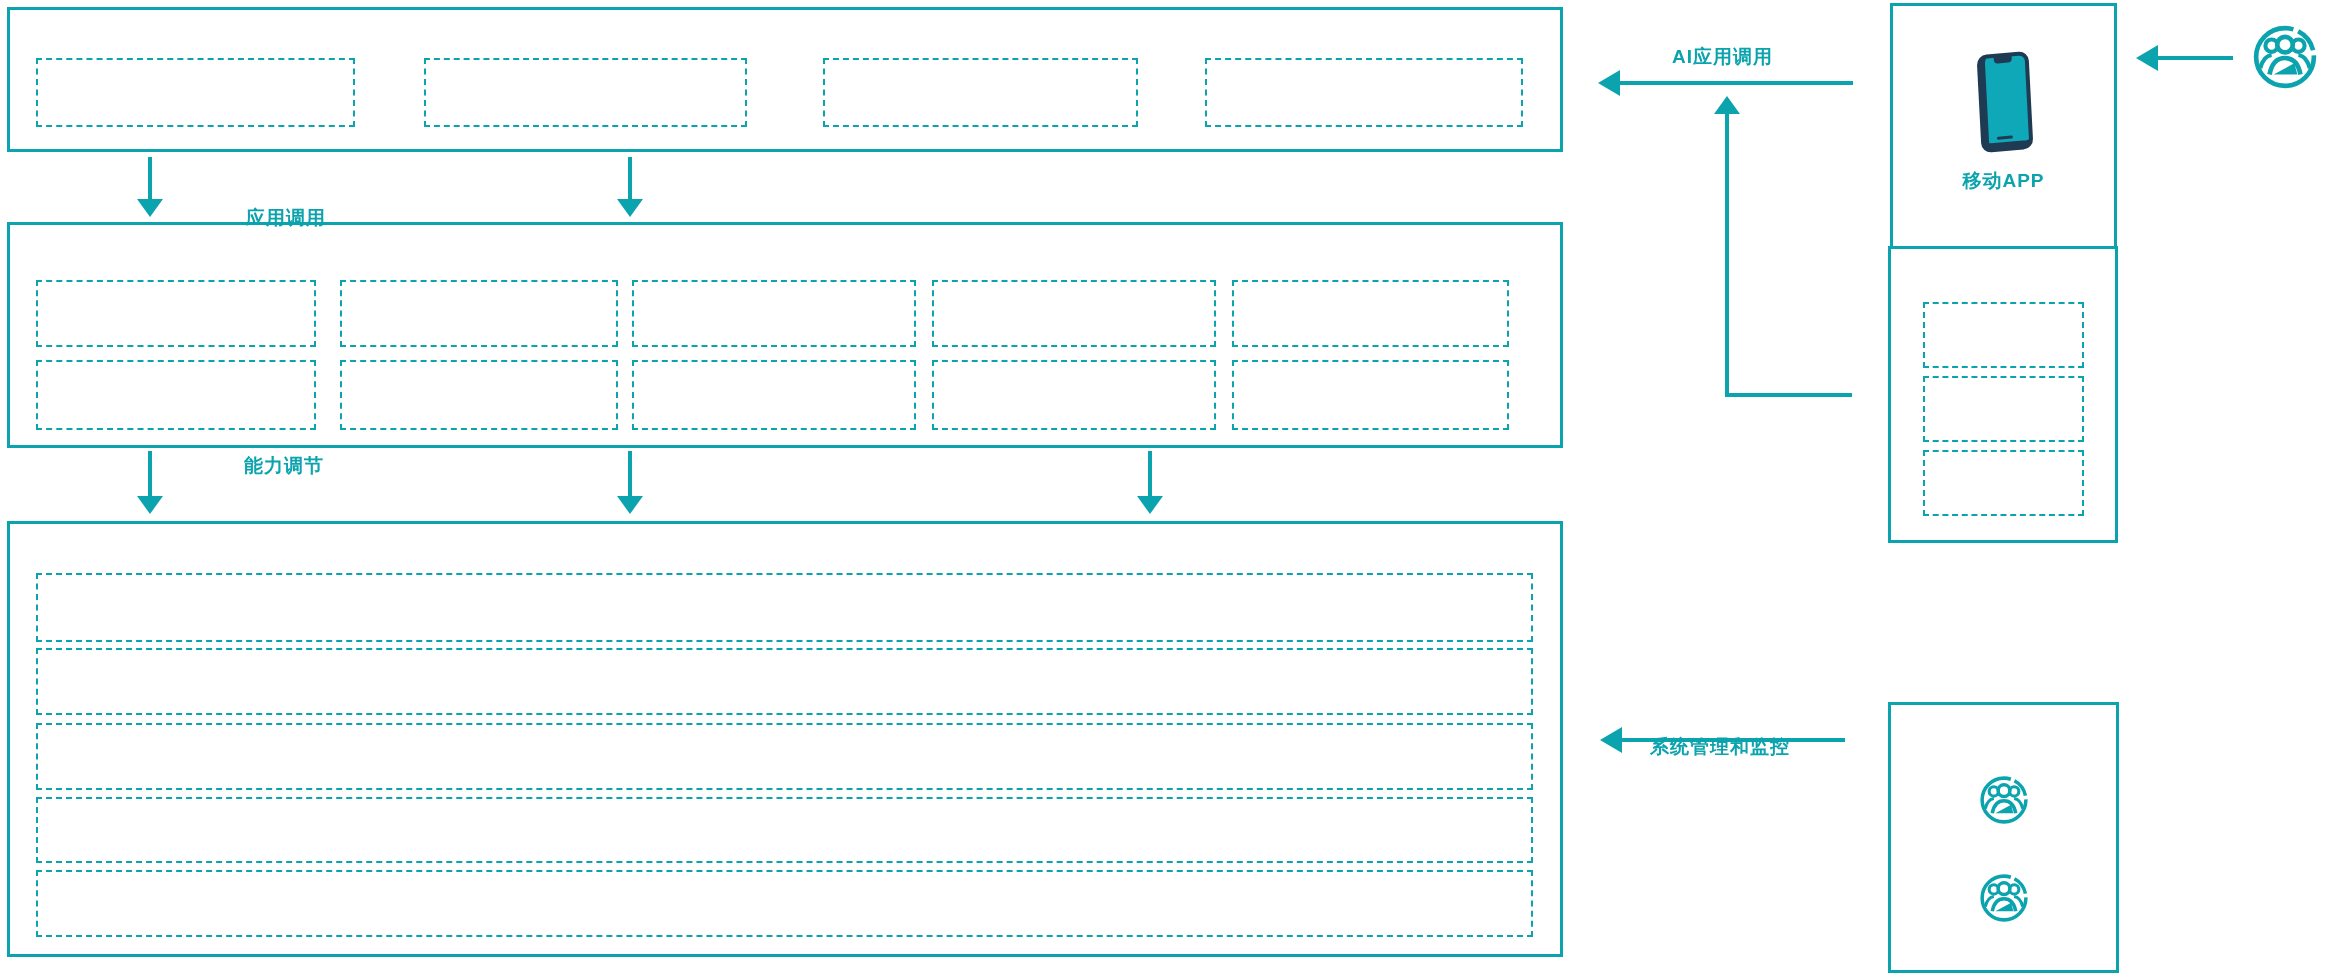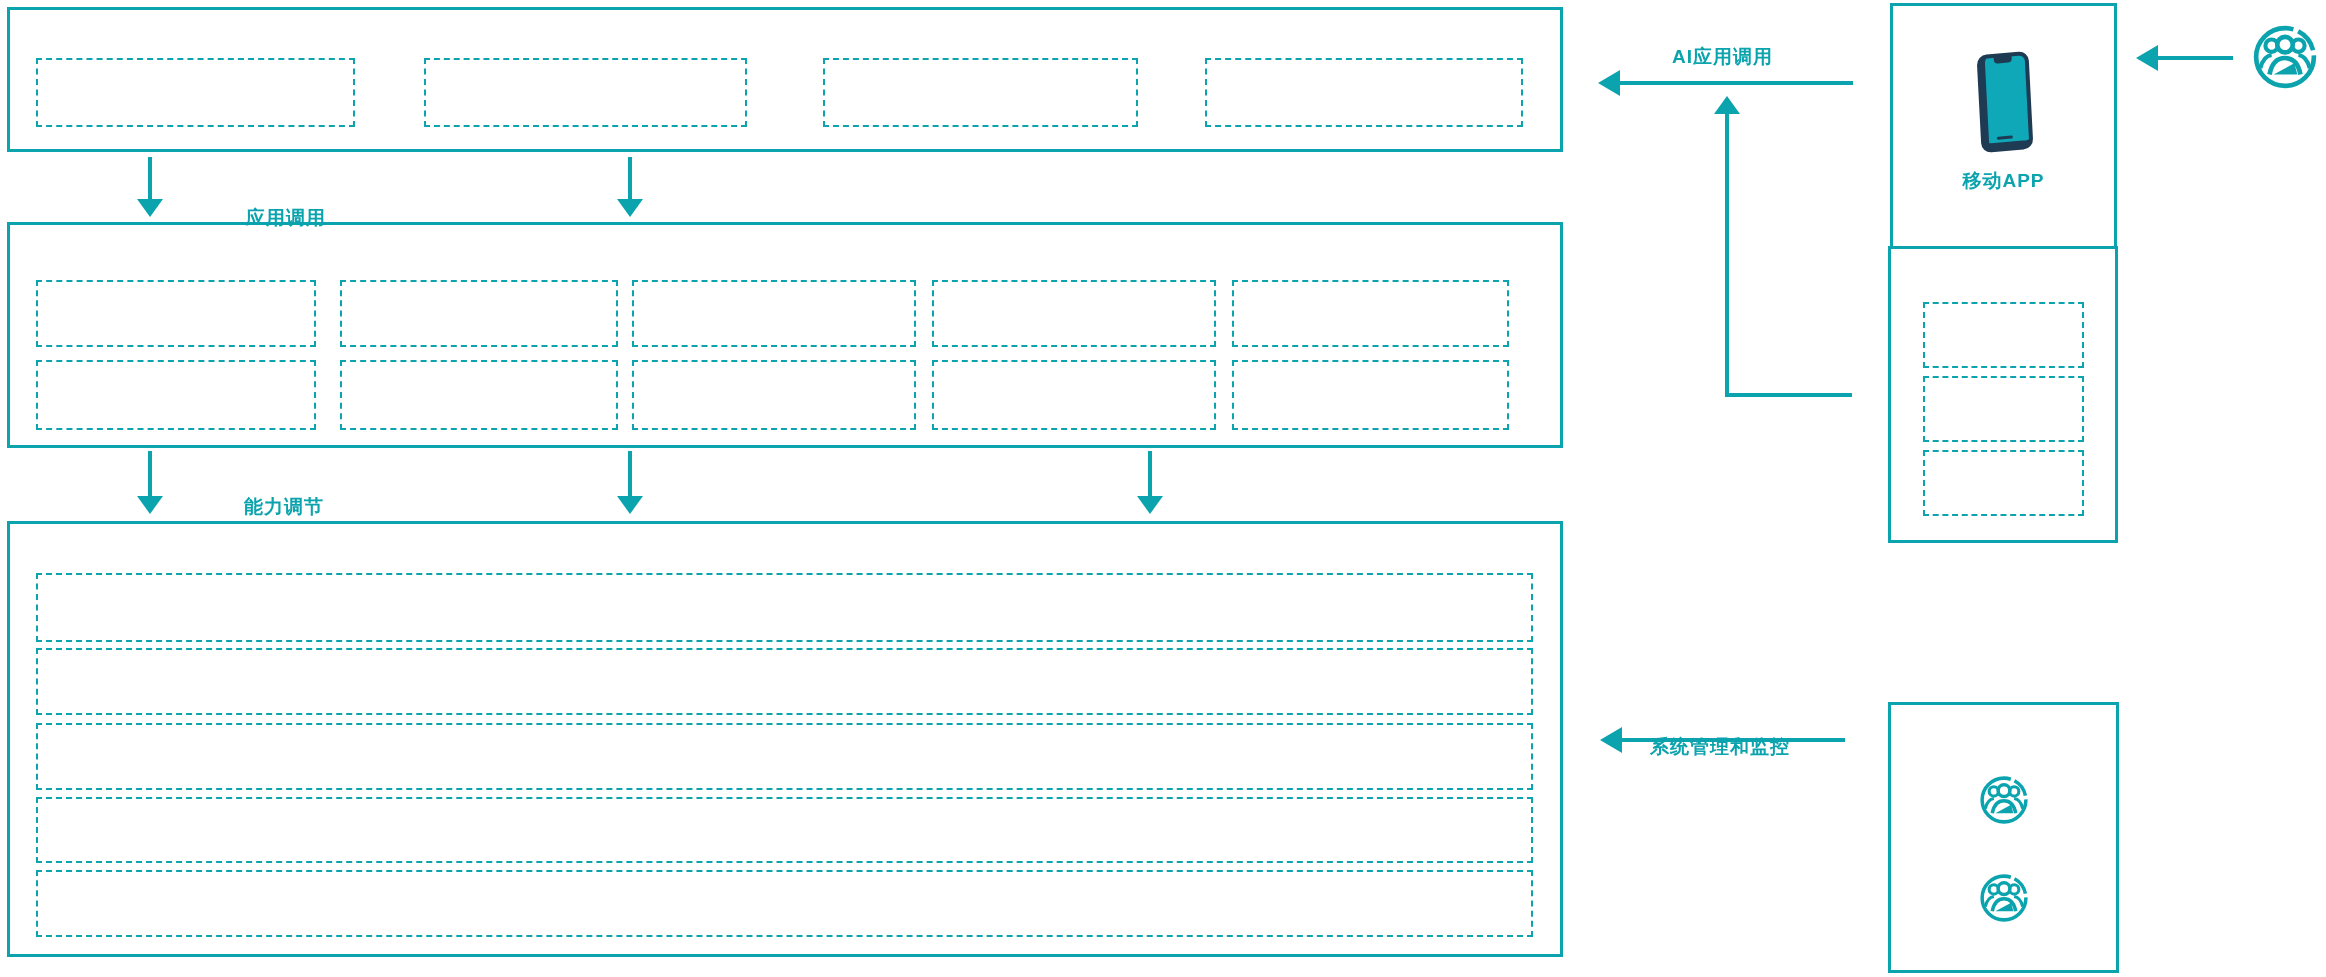--- a/index.html
+++ b/index.html
@@ -162,17 +162,17 @@
       <polygon points="2158,45 2158,71 2136,58" fill="#0BA3AD"></polygon>
     </g>
 
     <g>
       <line x1="1845" y1="740" x2="1622" y2="740" stroke="#0BA3AD" stroke-width="4"></line>
       <polygon points="1622,727 1622,753 1600,740" fill="#0BA3AD"></polygon>
     </g>
   </svg>
 
   <div class="flow-label" style="left:246px;top:175px;margin-top:33px;">应用调用</div>
-  <div class="flow-label" style="left:244px;top:497px;">能力调节</div>
+  <div class="flow-label" style="left:244px;top:456px;">能力调节</div>
   <div class="flow-label" style="left:1672px;top:47px;">AI应用调用</div>
   <div class="flow-label" style="left:1650px;top:737px;">系统管理和监控</div>
 
 </div>
 
 </body></html>

